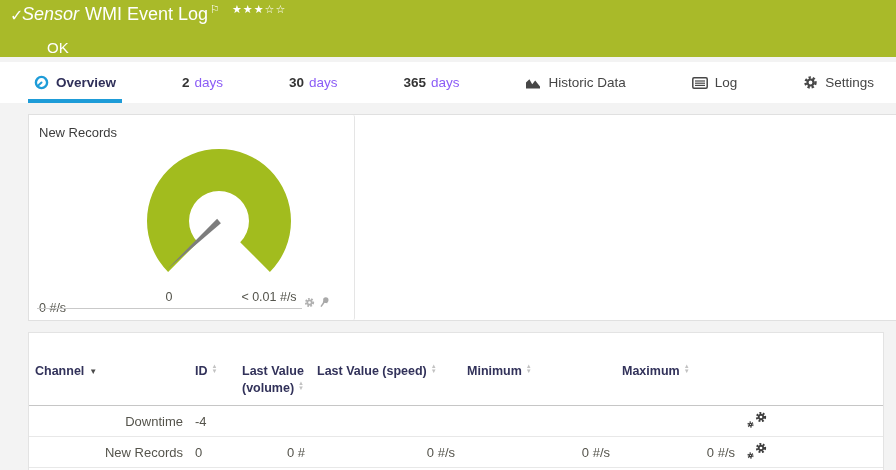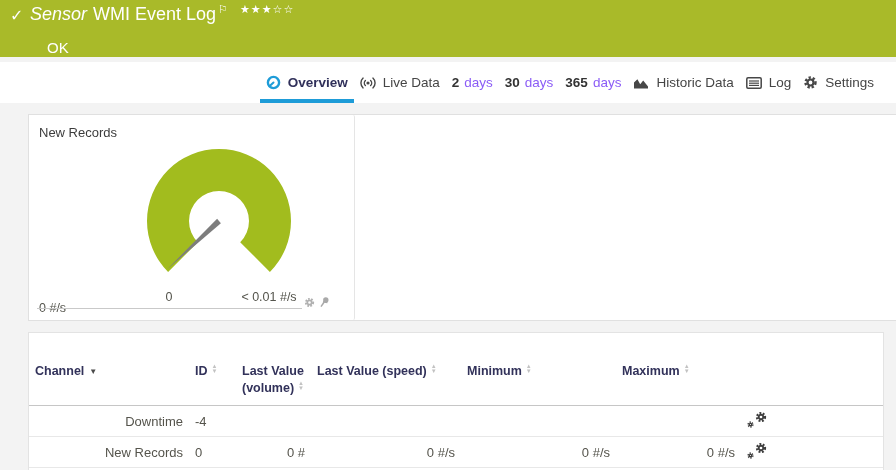--- a/index.html
+++ b/index.html
@@ -5,30 +5,30 @@
   html,body{margin:0;padding:0;}
   body{
     width:896px;height:470px;overflow:hidden;position:relative;
     background:#f3f3f3;
     font-family:"Liberation Sans","DejaVu Sans",sans-serif;
     -webkit-font-smoothing:antialiased;
   }
   
   .topbar{position:relative;height:57px;background:#a9ba29;color:#fff;}
   .topbar .check{position:absolute;left:10px;top:6px;font-size:16px;font-weight:bold;}
-  .titleline{position:absolute;left:30px;top:4px;font-size:18px;white-space:nowrap;}
+  .titleline{position:absolute;left:22px;top:4px;font-size:18px;white-space:nowrap;}
   .titleline .kind{font-style:italic;margin-right:6px;}
   .flag{font-size:11px;position:relative;top:-7px;left:2px;}
   .stars{font-size:11px;letter-spacing:1px;position:relative;top:-7px;margin-left:14px;}
   .okline{position:absolute;left:47px;top:39px;font-size:15px;font-weight:normal;}
 
   
   .tabbar{
     margin-top:5px;height:41px;background:#ffffff;
-    display:flex;align-items:center;justify-content:flex-end;
+    display:flex;align-items:center;justify-content:space-between;
     padding:0 16px 0 28px;
   }
   .tab{position:relative;display:flex;align-items:center;height:41px;padding:0 6px;
        font-size:13.5px;color:#454545;cursor:pointer;white-space:nowrap;}
   .tab .ticon{display:inline-flex;margin-right:7px;}
   .tab.active{color:#30305a;font-weight:bold;}
   .tab.active .underline{position:absolute;left:0;right:0;bottom:0;height:4px;background:#1e9cd8;}
   .tab .num{font-weight:bold;color:#333;margin-right:5px;}
   .tab .unit{color:#8b5cf6;}
 
@@ -91,32 +91,20 @@
 <div class="tabbar">
   <div class="tab active">
     <span class="ticon">
       <svg width="15" height="15" viewBox="0 0 15 15">
         <circle cx="7.5" cy="7.5" r="5.6" fill="none" stroke="#1e9cd8" stroke-width="2.4"></circle>
         <line x1="7.5" y1="7.5" x2="3.4" y2="11.2" stroke="#1e9cd8" stroke-width="2" stroke-linecap="round"></line>
       </svg>
       </span>
     <span>Overview</span>
     <span class="underline"></span>
-  </div>
-  <div class="tab">
-    <span class="ticon">
-      <svg width="16" height="16" viewBox="0 0 16 16" fill="none" stroke="#474747" stroke-width="1.4" stroke-linecap="round">
-        <circle cx="8" cy="8" r="1.6" fill="#474747" stroke="none"></circle>
-        <path d="M5.4 5.4 A3.7 3.7 0 0 0 5.4 10.6"></path>
-        <path d="M3.1 3.1 A6.6 6.6 0 0 0 3.1 12.9"></path>
-        <path d="M10.6 5.4 A3.7 3.7 0 0 1 10.6 10.6"></path>
-        <path d="M12.9 3.1 A6.6 6.6 0 0 1 12.9 12.9"></path>
-      </svg>
-      </span>
-    <span>Live Data</span>
   </div>
   <div class="tab">
     <span class="num">2</span>
     <span class="unit">days</span>
   </div>
   <div class="tab">
     <span class="num">30</span>
     <span class="unit">days</span>
   </div>
   <div class="tab">

